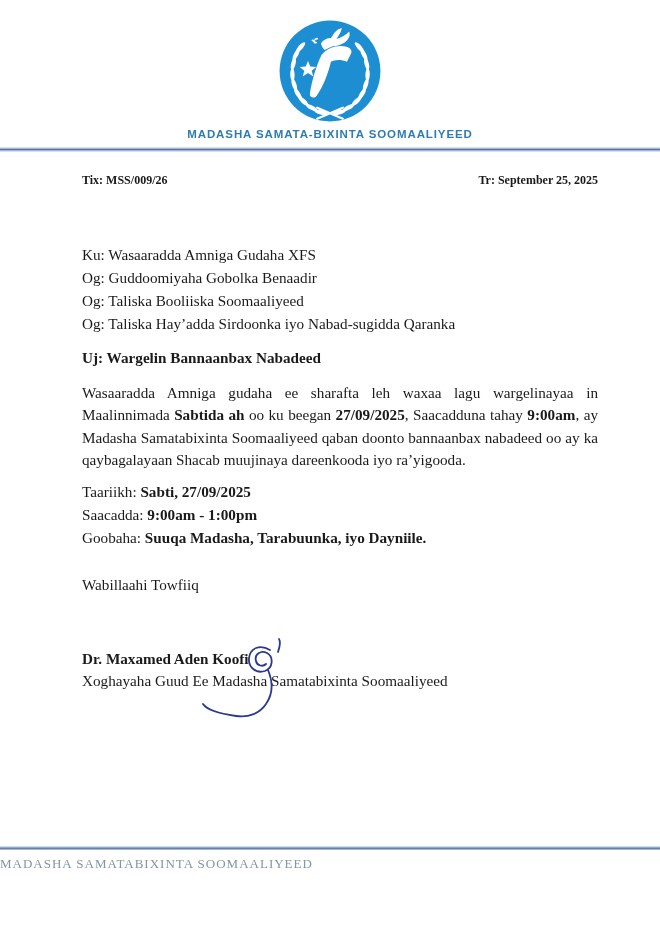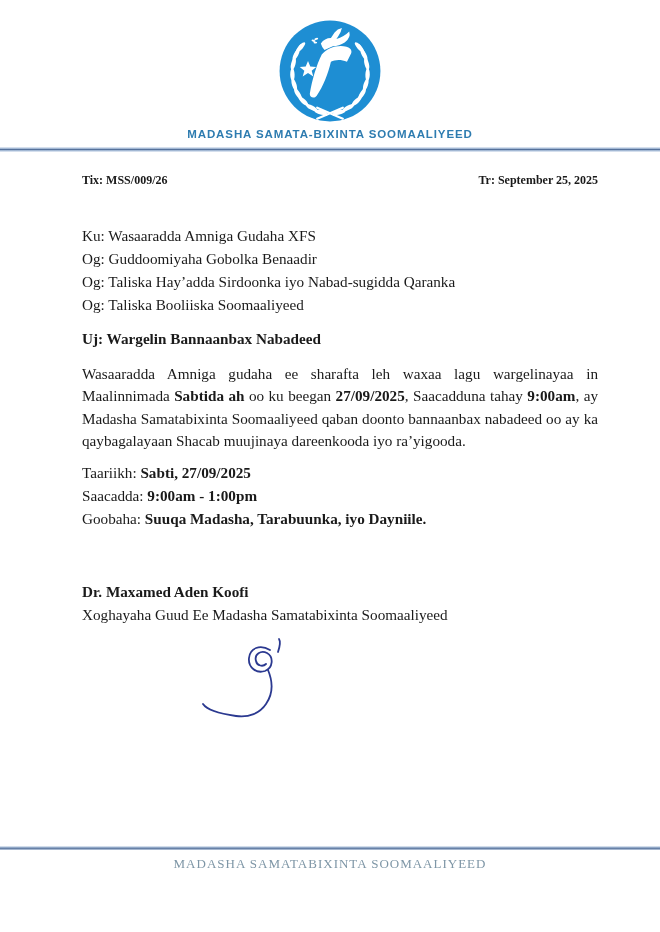--- a/index.html
+++ b/index.html
@@ -24,37 +24,37 @@
     margin-top:7px; height:5px; width:100%;
     background: linear-gradient(to bottom,
       #ecf1f8 0%, #aabfd9 28%, var(--rule-core,#55719b) 50%, #aabfd9 72%, #ecf1f8 100%);
   }
   
   .content { margin:0 62px 0 82px; font-size:15.2px; line-height:22.4px; }
   .ref-row {
     margin-top:17px; display:flex; justify-content:space-between;
     font-weight:bold; font-size:12px;
   }
-  .recipients { margin-top:33px; line-height:23px; }
+  .recipients { margin-top:52px; line-height:23px; }
   .subject { margin-top:12px; font-weight:bold; }
   .para { margin-top:12px; text-align:justify; }
   .details { margin-top:9px; line-height:23px; }
   .details b { font-weight:bold; }
   .para2 { margin-top:8px; text-align:justify; }
   .closing { margin-top:25px; }
   .sig-name { margin-top:51px; font-weight:bold; }
   .sig-title { margin-top:0; }
   b, .bold { font-weight:bold;text-align:right; }
   
   .signature {
     position:absolute; left:198px; top:636px; width:92px; height:92px;
   }
   .signature path { stroke: var(--ink,#2b3990); fill:none; stroke-width:1.8; stroke-linecap:round; }
   
-  .footer { position:absolute; top:846px; left:0; width:100%; text-align:center; }
+  .footer { position:absolute; top:846px; left:0; width:100%; text-align:left; }
   .footer-rule {
     height:4px; width:100%;
     background: linear-gradient(to bottom, #eef2f8 0%, #a9bed8 30%, var(--rule-core,#55719b) 55%, #c3d1e3 100%);
   }
   .footer-text {
     margin-top:6px; font-size:13px; letter-spacing:1px;
     color: var(--footer-text,#7e96a6);
   }
 </style>
 </head>
@@ -114,35 +114,36 @@
   <div class="content">
 
     <div class="ref-row">
       <span>Tix: MSS/009/26</span>
       <span>Tr: September 25, 2025</span>
     </div>
 
     <div class="recipients">
       <div>Ku: Wasaaradda Amniga Gudaha XFS</div>
       <div>Og: Guddoomiyaha Gobolka Benaadir</div>
+      <div>Og: Taliska Booliiska Soomaaliyeed</div>
       <div>Og: Taliska Hay’adda Sirdoonka iyo Nabad-sugidda Qaranka</div>
-      <div>Og: Taliska Booliiska Soomaaliyeed</div>
     </div>
 
     <div class="subject">Uj: Wargelin Bannaanbax Nabadeed</div>
 
     <div class="para"><span>Wasaaradda Amniga gudaha ee sharafta leh waxaa lagu wargelinayaa in Maalinnimada </span><b>Sabtida ah</b><span> oo ku beegan </span><b>27/09/2025</b><span>, Saacadduna tahay </span><b>9:00am</b><span>, ay Madasha Samatabixinta Soomaaliyeed qaban doonto bannaanbax nabadeed oo ay ka qaybagalayaan Shacab muujinaya dareenkooda iyo ra’yigooda.</span></div>
 
     <div class="details">
       <div><span>Taariikh: </span><b>Sabti, 27/09/2025</b></div>
       <div><span>Saacadda: </span><b>9:00am - 1:00pm</b></div>
       <div><span>Goobaha: </span><b>Suuqa Madasha, Tarabuunka, iyo Dayniile.</b></div>
     </div>
 
 
+    <div class="closing">Wabillaahi Towfiiq</div>
 
     <div class="sig-name">Dr. Maxamed Aden Koofi</div>
     <div class="sig-title">Xoghayaha Guud Ee Madasha Samatabixinta Soomaaliyeed</div>
   </div>
 
   <svg class="signature" viewBox="0 0 92 92" aria-hidden="true">
     <path d="M80 16 C82 10 83 6 81 3"></path>
     <path d="M72 14 C62 8 52 12 51 22 C50 31 58 38 67 35 C75 32 76 21 69 17 C63 14 56 18 58 25 C59 30 65 31 68 28"></path>
     <path d="M70 34 C75 46 75 58 68 68 C62 77 51 82 38 80 C24 78 9 74 5 68"></path>
   </svg>

